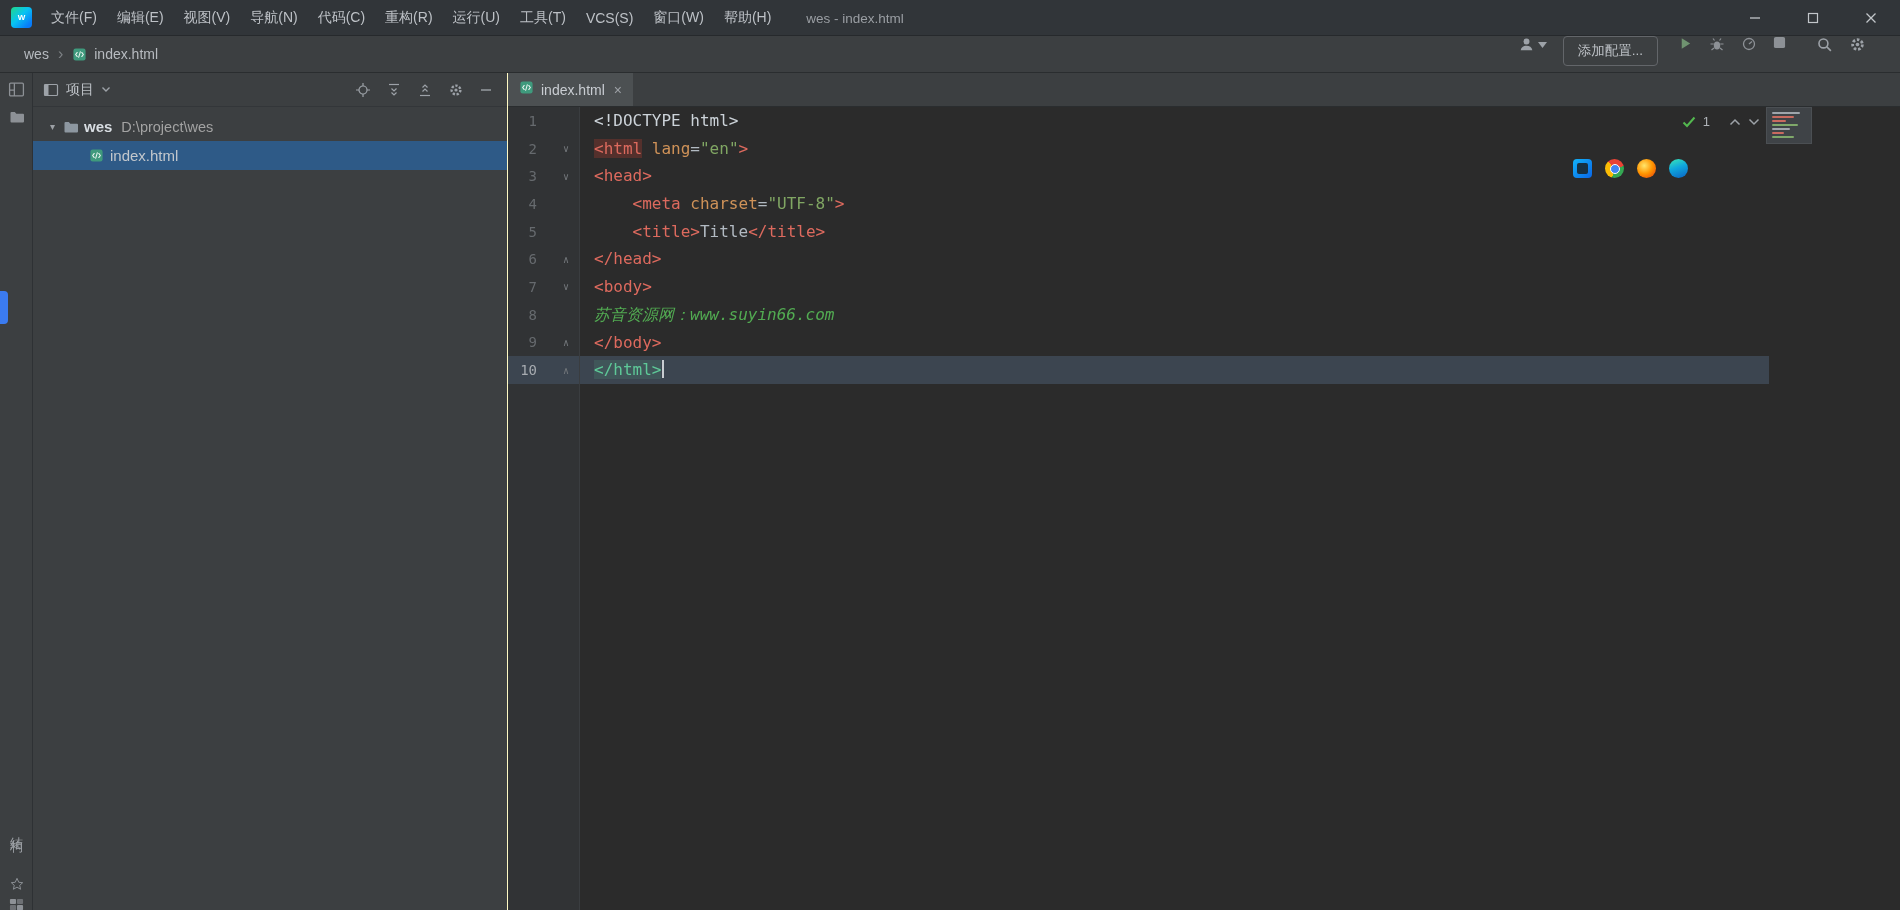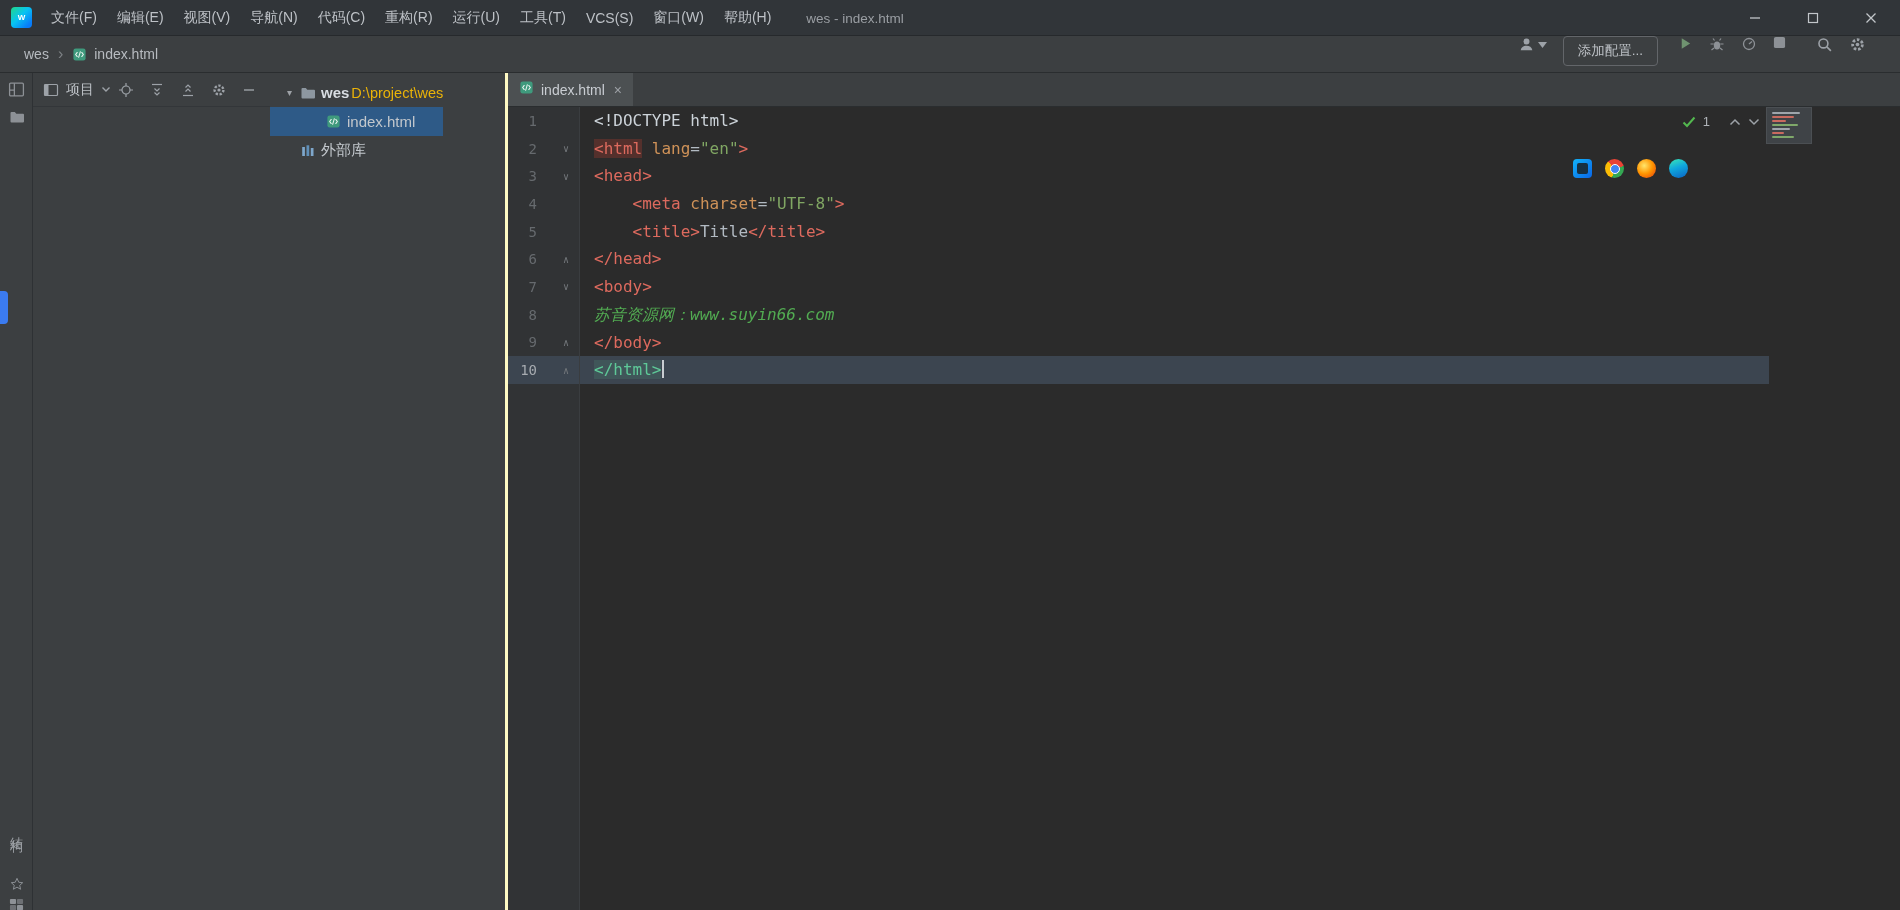--- a/index.html
+++ b/index.html
@@ -33,34 +33,34 @@
   .nav-gap { width:14px; }
 
   
   .main { display:flex; height:837px; }
   .toolstrip { position:relative; width:33px; background:#3c3f41; border-right:1px solid #2e3134; flex:none; }
   .strip-icon { position:absolute; left:7px; width:19px; height:19px; display:flex; align-items:center; justify-content:center; }
   .strip-indicator { position:absolute; left:0; top:218px; width:8px; height:33px; background:#3b7bf0; border-radius:0 4px 4px 0; }
   .strip-label { position:absolute; top:753px; left:50%; transform:translateX(-50%);
                  writing-mode:vertical-rl; text-orientation:upright; font-size:13px; letter-spacing:3px; color:#9da1a6; }
 
-  .project-panel { width:475px; background:#3c3f41; border-right:3px solid #fef9c3; flex:none; display:flex; }
+  .project-panel { width:475px; background:#3c3f41; border-right:1px solid #fef9c3; flex:none; display:flex; flex-direction:column; }
   .panel-header { height:34px; border-bottom:1px solid #333639; display:flex; align-items:center; padding:0 14px 0 10px; gap:7px; flex:none; }
   .panel-title { font-size:14px; color:#bdc1c6; }
   .panel-actions { margin-left:auto; display:flex; align-items:center; gap:15px; }
   .phicon { display:flex; }
 
   .project-tree { padding-top:5px; }
   .tree-row { height:29px; display:flex; align-items:center; font-size:15px; white-space:nowrap; }
   .tree-row.selected { background:#2e5a87; }
   .tree-chevron { width:19px; flex:none; text-align:center; color:#9da1a6; font-size:10px; }
   .tree-icon { width:17px; height:17px; margin-right:5px; flex:none; display:flex; align-items:center; justify-content:center; }
   .tree-label { color:#c2c7cc; }
   .tree-label.bold { font-weight:bold; color:#d8dde2; }
-  .tree-path { margin-left:2px; color:#eab308; font-size:14.5px; }
+  .tree-path { margin-left:9px; color:#a3a3a3; font-size:14.5px; }
 
   
   .editor-area { flex:1; display:flex; flex-direction:column; min-width:0; }
   .tabbar { height:34px; background:#3c3f41; border-bottom:1px solid #2a2d2f; display:flex; flex:none; }
   .tab { display:flex; align-items:center; gap:7px; padding:0 11px; background:#4c5052; }
   .tab-label { font-size:14px; color:#c9cdd2; }
   .tab-close { color:#9da1a6; font-size:14px; margin-left:2px; line-height:1; }
 
   .editor { position:relative; flex:1; overflow:hidden;
             background:linear-gradient(to right,#313335 0,#313335 72px,#2b2b2b 72px);
@@ -289,31 +289,20 @@
           <div class="tree-row selected" style="padding-left: 36px;">
             <span class="tree-chevron"></span>
             <span class="tree-icon">
               <svg width="15" height="15" viewBox="0 0 16 16">
                 <rect x="1.5" y="1.5" width="13" height="13" rx="2.5" fill="#3f9a7d"></rect>
                 <path d="M5.6 5.8 3.9 8l1.7 2.2M10.4 5.8 12.1 8l-1.7 2.2M8.9 5 7.1 11" stroke="#eaf6f0" stroke-width="1.1" fill="none" stroke-linecap="round"></path>
               </svg>
             </span>
             <span class="tree-label">index.html</span>
           </div>
-          <div class="tree-row" style="padding-left: 10px;">
-            <span class="tree-chevron"></span>
-            <span class="tree-icon">
-              <svg width="16" height="16" viewBox="0 0 16 16">
-                <rect x="2.2" y="4" width="2.7" height="9" fill="#7ea7cb"></rect>
-                <rect x="6.5" y="2.3" width="2.7" height="10.7" fill="#5f8fb8"></rect>
-                <rect x="10.8" y="5" width="2.7" height="8" fill="#7ea7cb"></rect>
-              </svg>
-            </span>
-            <span class="tree-label">外部库</span>
-          </div>
         </div>
     </div>
 
     <div class="editor-area">
       <div class="tabbar">
         <div class="tab">
           <span class="tab-icon">
             <svg width="15" height="15" viewBox="0 0 16 16">
                 <rect x="1.5" y="1.5" width="13" height="13" rx="2.5" fill="#3f9a7d"></rect>
                 <path d="M5.6 5.8 3.9 8l1.7 2.2M10.4 5.8 12.1 8l-1.7 2.2M8.9 5 7.1 11" stroke="#eaf6f0" stroke-width="1.1" fill="none" stroke-linecap="round"></path>

